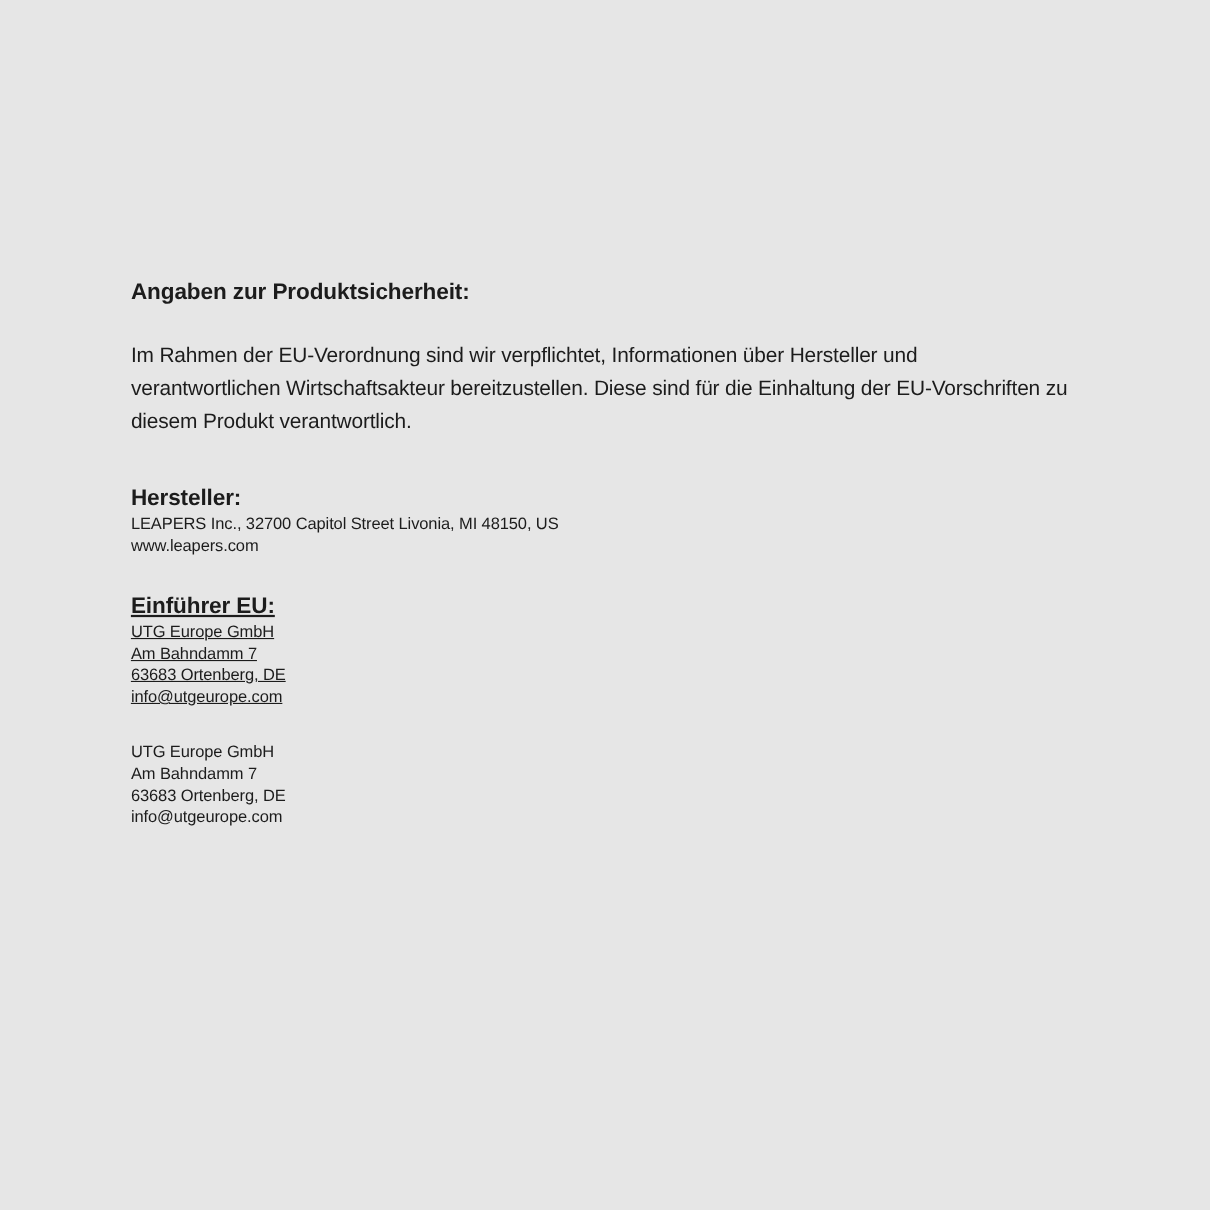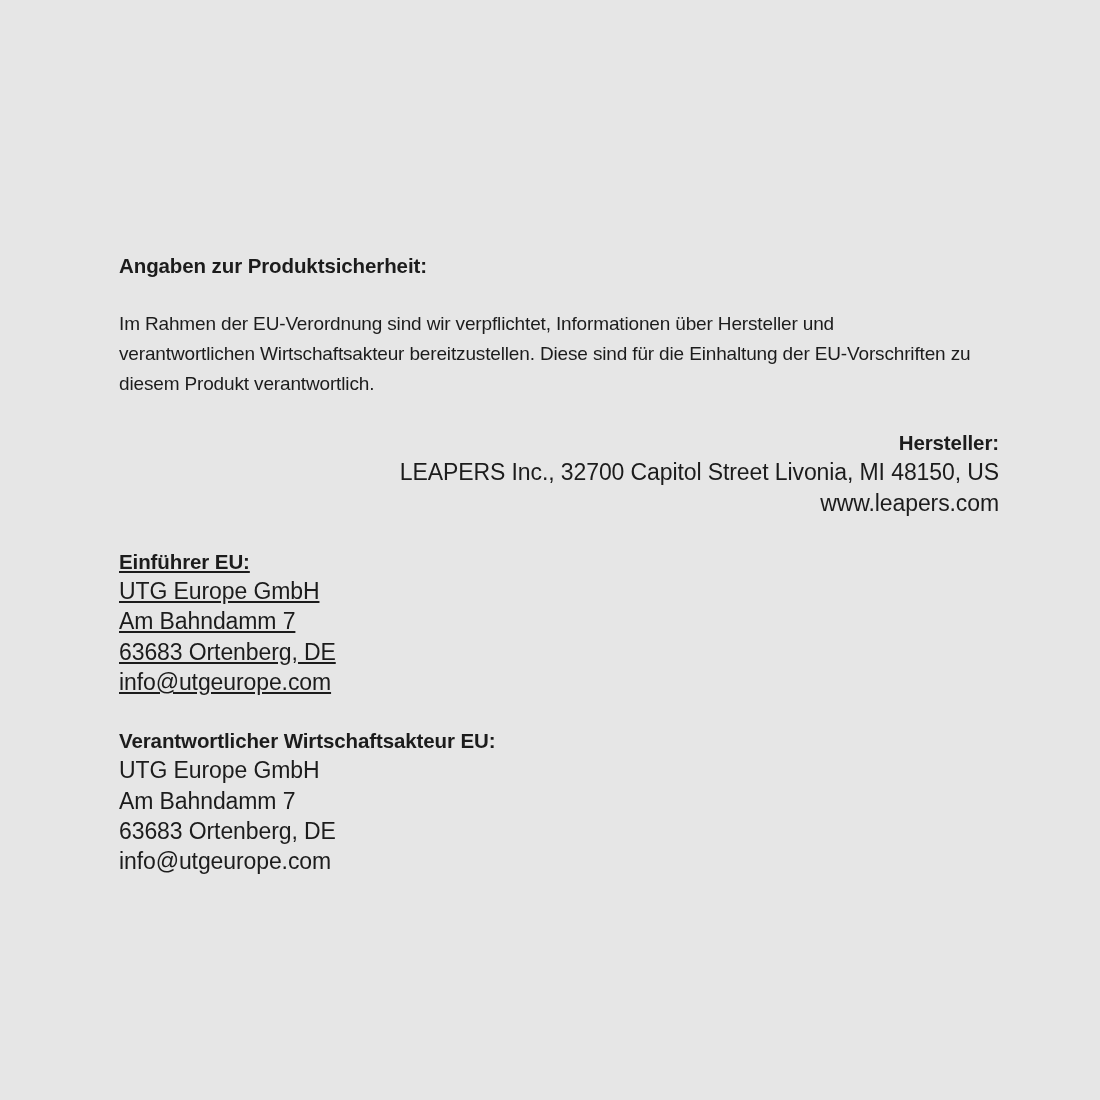--- a/index.html
+++ b/index.html
@@ -41,32 +41,32 @@
   }
   .paragraph {
     font-size: 19px;
     font-weight: normal;
     line-height: 1.58;
     letter-spacing: -0.15px;
     margin: 0;
     max-width: 855px;
   }
   .line {
-    font-size: 23px;
+    font-size: 15px;
     font-weight: normal;
     line-height: 1.32;
     letter-spacing: -0.1px;
     margin: 0;
     white-space: nowrap;
   }
   .gap-after-heading {
     margin-top: 1px;
   }
   #block-intro { margin-top: 26px; }
-  #block-hersteller { margin-top: 30px; text-align: right; }
+  #block-hersteller { margin-top: 40px; }
   #block-einfuehrer { margin-top: 30px; text-decoration: underline; }
   #block-wirtschaftsakteur { margin-top: 30px; }
 </style>
 </head>
 <body style="background: rgb(230, 230, 230); color: rgb(28, 28, 28);">
 
 <div class="page">
   <div class="content">
 
     <div class="block" id="block-title">
@@ -85,21 +85,20 @@
 
     <div class="block" id="block-einfuehrer">
       <p class="heading">Einführer EU:</p>
       <p class="line gap-after-heading">UTG Europe GmbH</p>
       <p class="line">Am Bahndamm 7</p>
       <p class="line">63683 Ortenberg, DE</p>
       <p class="line">info@utgeurope.com</p>
     </div>
 
     <div class="block" id="block-wirtschaftsakteur">
-      <p class="heading">Verantwortlicher Wirtschaftsakteur EU:</p>
       <p class="line gap-after-heading">UTG Europe GmbH</p>
       <p class="line">Am Bahndamm 7</p>
       <p class="line">63683 Ortenberg, DE</p>
       <p class="line">info@utgeurope.com</p>
     </div>
 
   </div>
 </div>
 
 </body></html>

